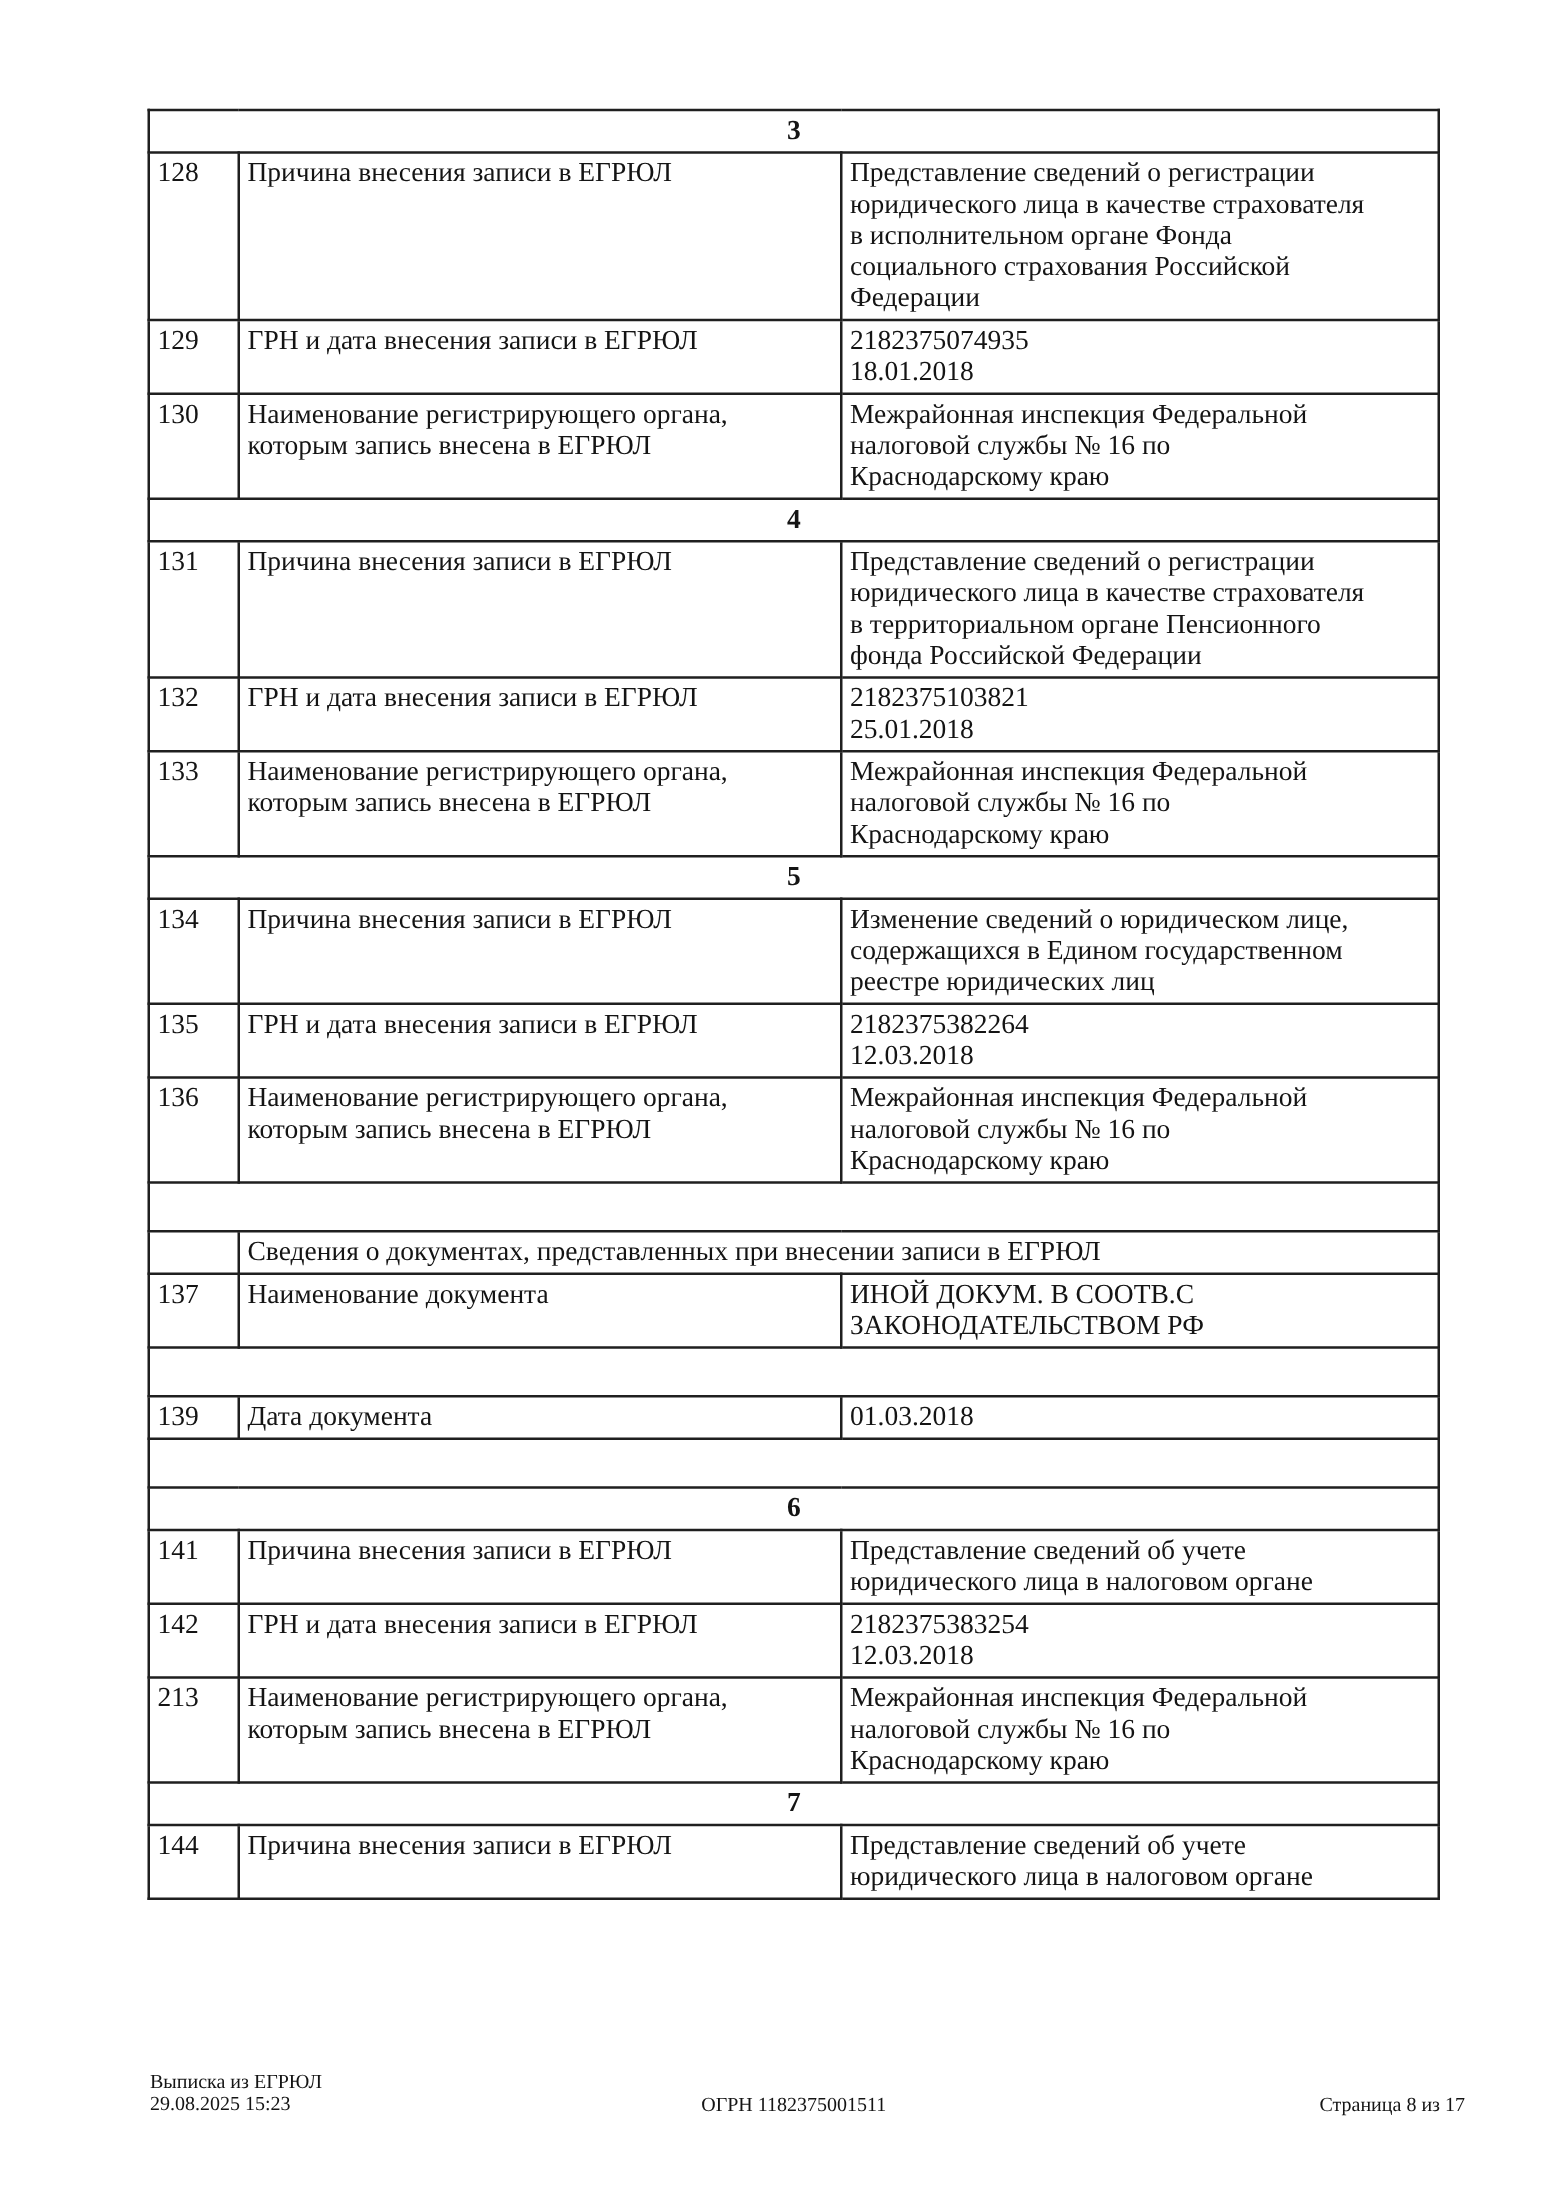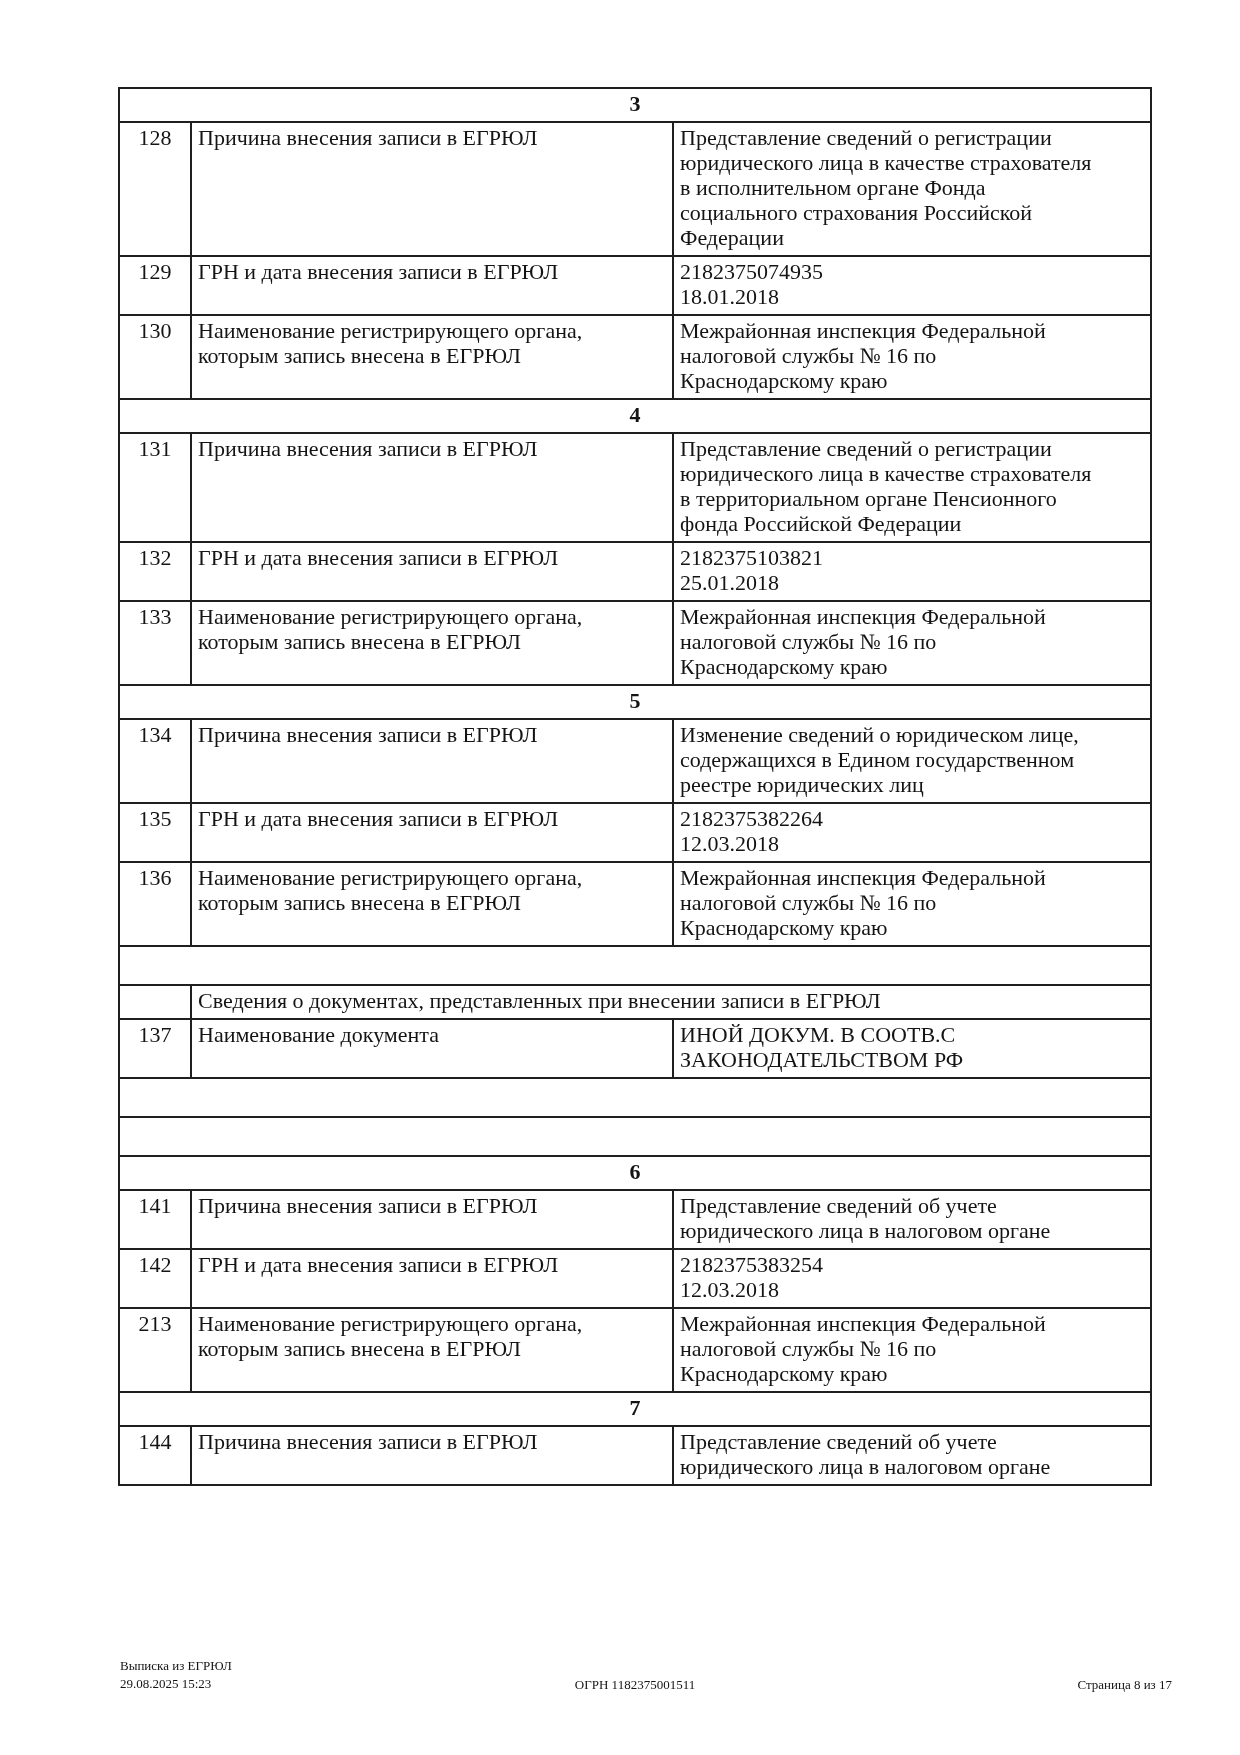--- a/index.html
+++ b/index.html
@@ -28,21 +28,21 @@
     font-size: 22px;
     line-height: 25px;
   }
   table.egrul td {
     border: 2px solid #1f1f1f;
     vertical-align: top;
     padding: 2px 6px 5px 6px;
     overflow: hidden;
   }
   td.num-cell {
-    text-align: center;
+    text-align: left;
     padding-left: 2px;
     padding-right: 2px;
     border-radius: 24px;
   }
   td.section-cell {
     text-align: center;
     font-weight: bold;
     padding-top: 4px;
     padding-bottom: 6px;
   }
@@ -52,21 +52,21 @@
   }
   td.sub-cell {
     padding-top: 2px;
     padding-bottom: 5px;
   }
   .pre {
     white-space: pre-line;
   }
   .page-footer {
     position: absolute;
-    font-size: 13px;
+    font-size: 16px;
     line-height: 18px;
     color: #141414;
   }
   .footer-left {
     left: 120px;
     top: 1657px;
     text-align: left;
   }
   .footer-center {
     left: 120px;
@@ -176,20 +176,25 @@
         <tr>
           <td class="num-cell">137</td>
           <td class="pre">Наименование документа</td>
           <td class="pre">ИНОЙ ДОКУМ. В СООТВ.С
 ЗАКОНОДАТЕЛЬСТВОМ РФ</td>
         </tr>
         <tr>
           <td class="spacer-cell" colspan="3"></td>
         </tr>
         <tr>
+          <td class="num-cell">139</td>
+          <td class="pre">Дата документа</td>
+          <td class="pre">01.03.2018</td>
+        </tr>
+        <tr>
           <td class="spacer-cell" colspan="3"></td>
         </tr>
         <tr>
           <td class="section-cell" colspan="3">6</td>
         </tr>
         <tr>
           <td class="num-cell">141</td>
           <td class="pre">Причина внесения записи в ЕГРЮЛ</td>
           <td class="pre">Представление сведений об учете
 юридического лица в налоговом органе</td>

